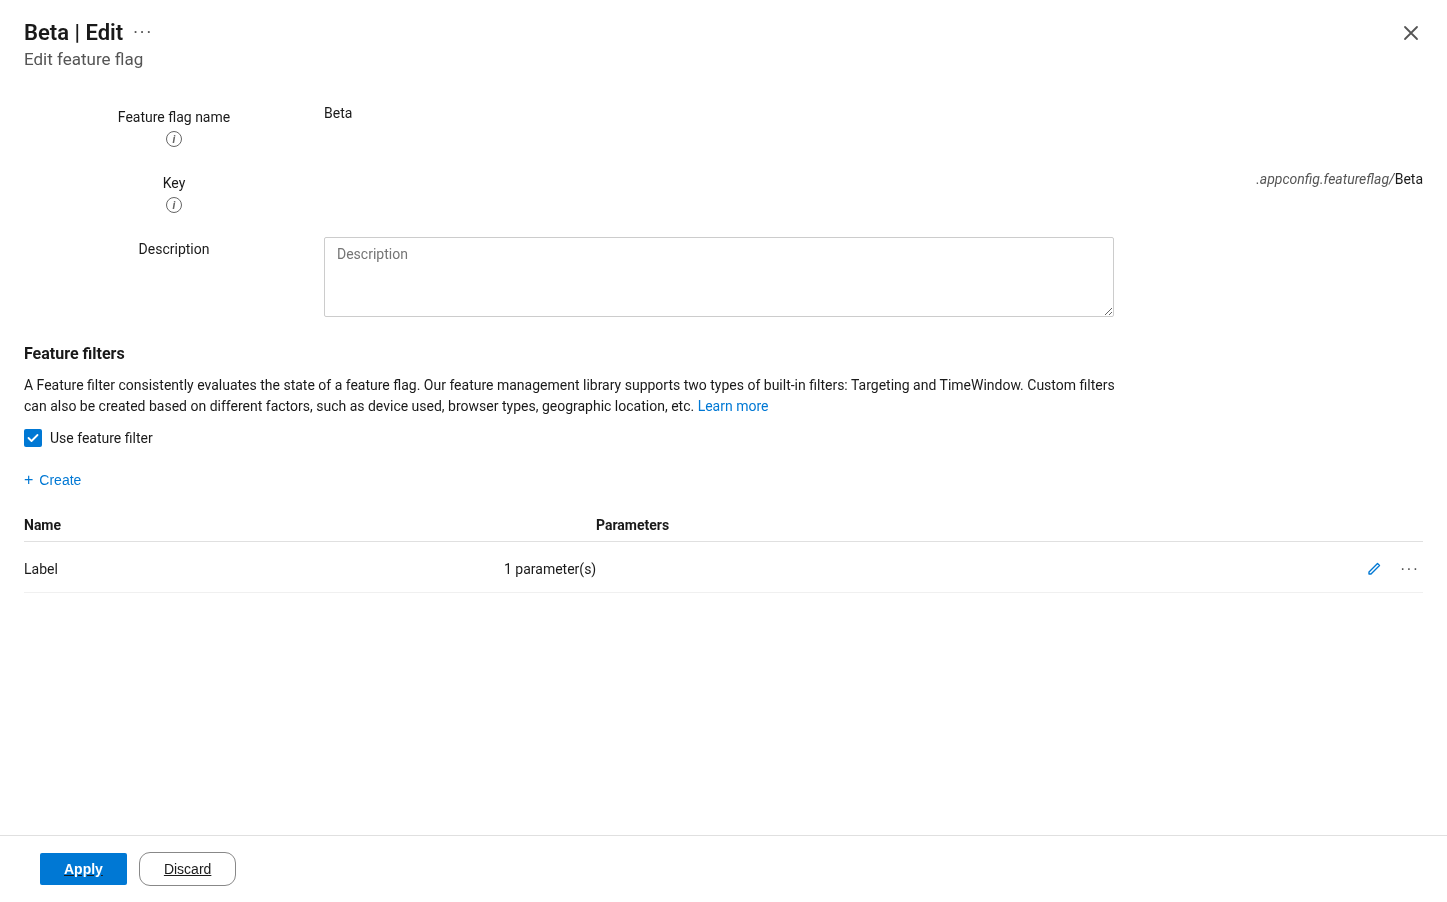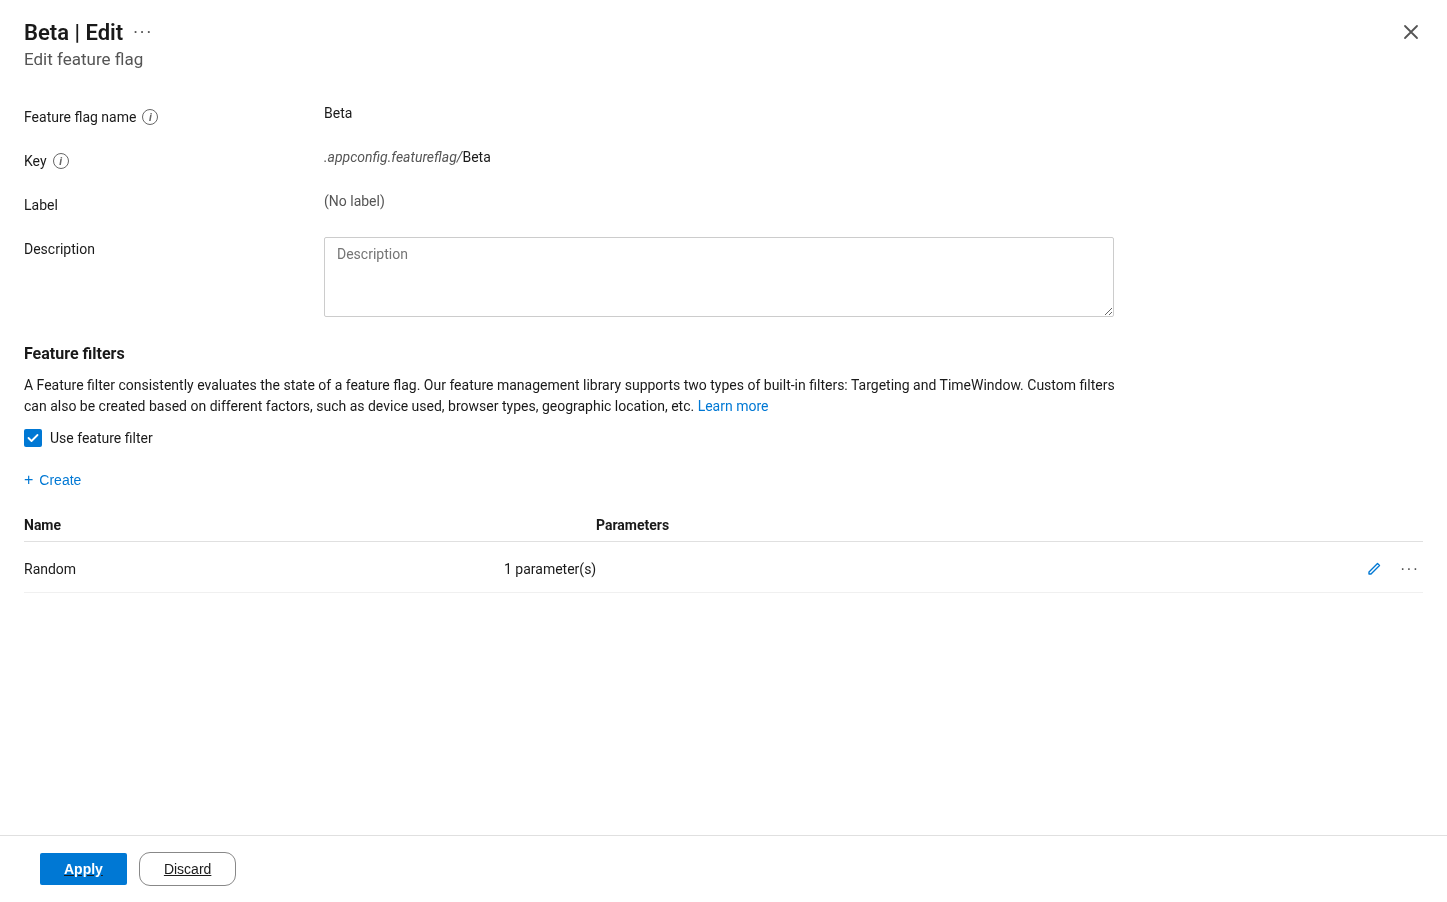--- a/index.html
+++ b/index.html
@@ -29,21 +29,21 @@
     }
 
     .panel-header {
       padding: 20px 24px 12px 24px;
       border-bottom: none;
       flex-shrink: 0;
     }
 
     .panel-title-row {
       display: flex;
-      align-items: flex-start;
+      align-items: flex-end;
       justify-content: space-between;
       margin-bottom: 4px;
     }
 
     .panel-title-left {
       display: flex;
       align-items: center;
       gap: 10px;
     }
 
@@ -92,20 +92,21 @@
 
     .field-label {
       width: 300px;
       flex-shrink: 0;
       font-size: 14px;
       color: #1a1a1a;
       padding-top: 4px;
       display: flex;
       align-items: center;
       gap: 6px;
+      flex-direction: column;
     }
 
     .info-icon {
       display: inline-flex;
       align-items: center;
       justify-content: center;
       width: 16px;
       height: 16px;
       border: 1.5px solid #666;
       border-radius: 50%;
@@ -123,20 +124,21 @@
       color: #1a1a1a;
     }
 
     .field-value-italic {
       color: #555;
     }
 
     .field-value-key {
       font-size: 14px;
       color: #1a1a1a;
+      text-align: right;
     }
 
     .field-value-key em {
       font-style: italic;
       color: #555;
     }
 
     textarea.description-input {
       width: 790px;
       height: 80px;
@@ -353,26 +355,20 @@
     <div class="field-row">
       <div class="field-label">
         <span>Key</span>
         <span class="info-icon">i</span>
       </div>
       <div class="field-value field-value-key">
         <em>.appconfig.featureflag/</em><span>Beta</span>
       </div>
     </div>
 
-    <div class="field-row">
-      <div class="field-label">
-        <span>Label</span>
-      </div>
-      <div class="field-value field-value-italic">(No label)</div>
-    </div>
 
     <div class="field-row">
       <div class="field-label">
         <span>Description</span>
       </div>
       <div class="field-value">
         <textarea class="description-input" placeholder="Description" style=""></textarea>
       </div>
     </div>
 
@@ -396,21 +392,21 @@
       <span>Create</span>
     </button>
 
     <div class="table-container">
       <div class="table-header">
         <div class="th-name">Name</div>
         <div class="th-params">Parameters</div>
       </div>
 
       <div class="table-row-item">
-        <div class="td-name">Random</div>
+        <div class="td-name">Label</div>
         <div class="td-params">1 parameter(s)</div>
         <div class="td-actions">
           <button class="edit-icon-btn" title="Edit">
             <svg width="16" height="16" viewBox="0 0 16 16" fill="none" xmlns="http://www.w3.org/2000/svg">
               <path d="M11.5 2.5L13.5 4.5L5 13H3V11L11.5 2.5Z" stroke="#0078d4" stroke-width="1.4" stroke-linecap="round" stroke-linejoin="round" fill="none"></path>
             </svg>
           </button>
           <button class="more-icon-btn" title="More options">
             <span>···</span>
           </button>

